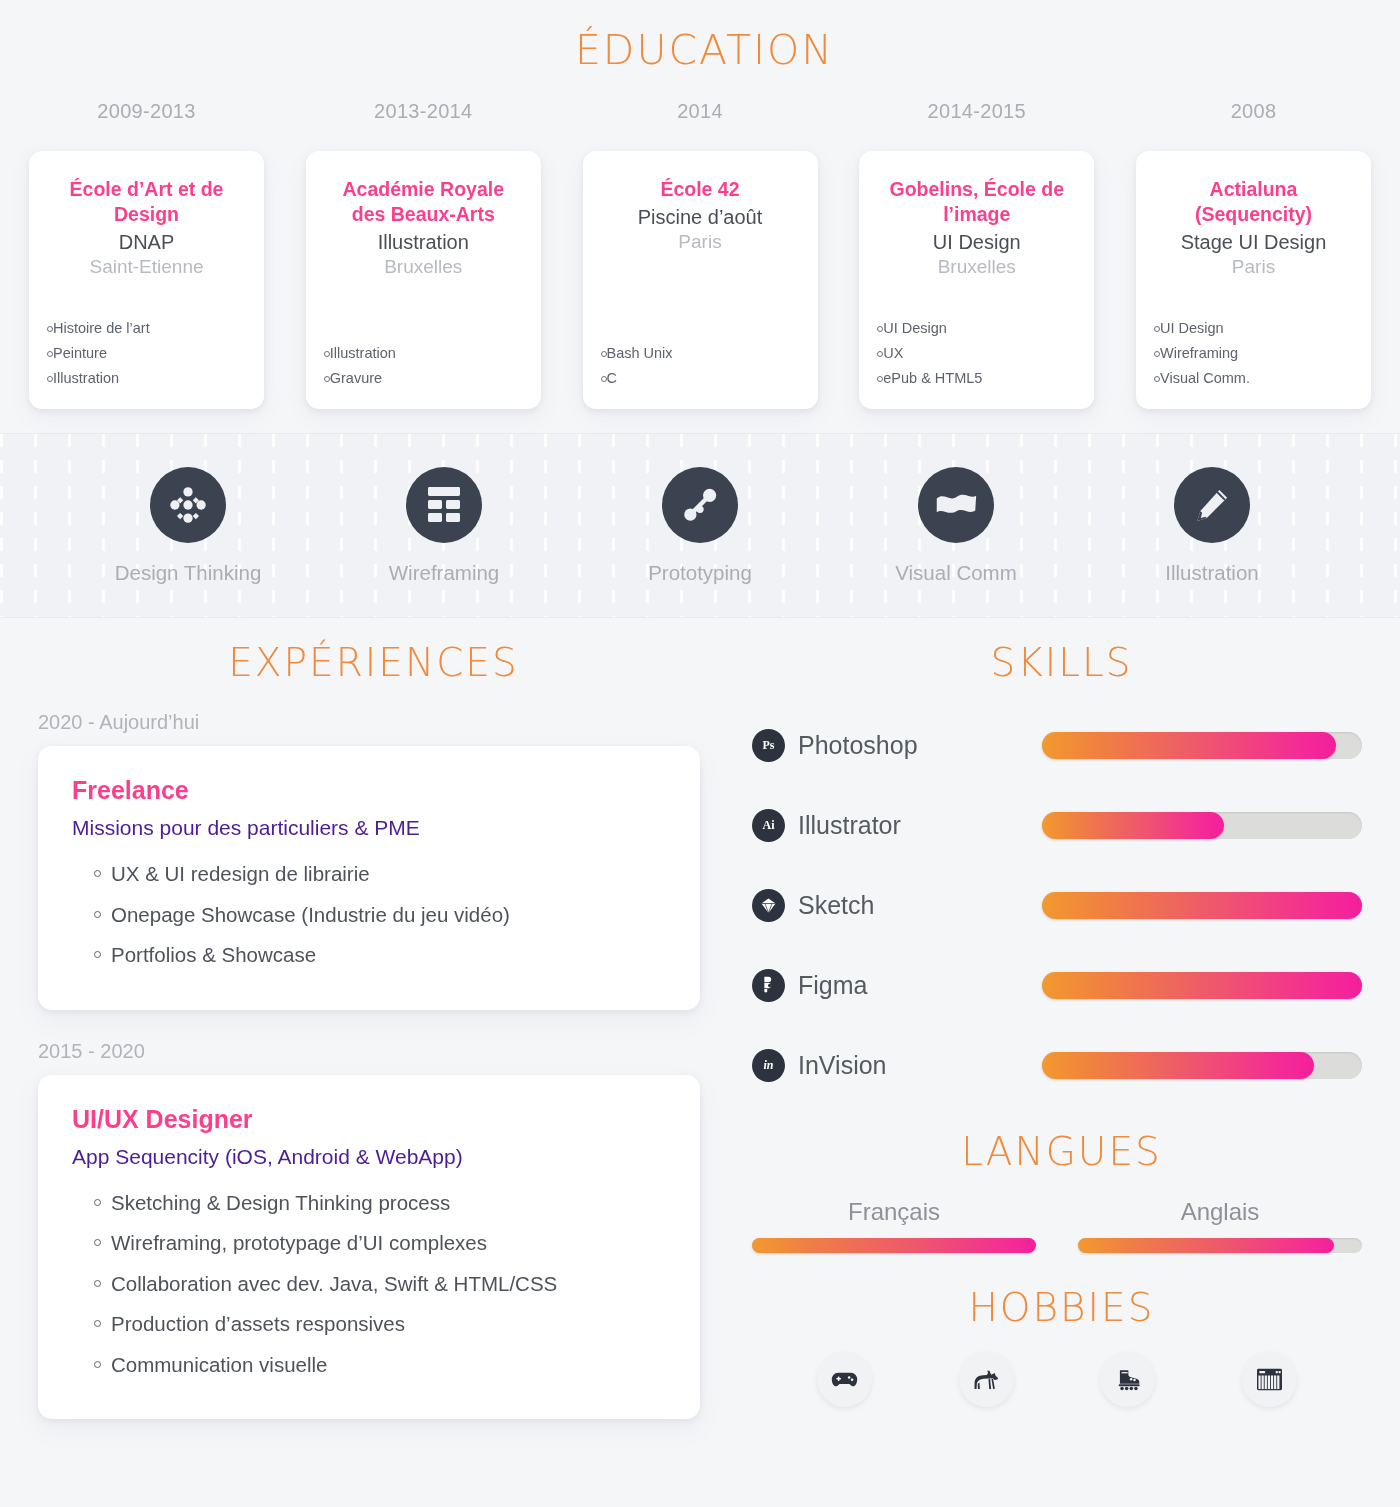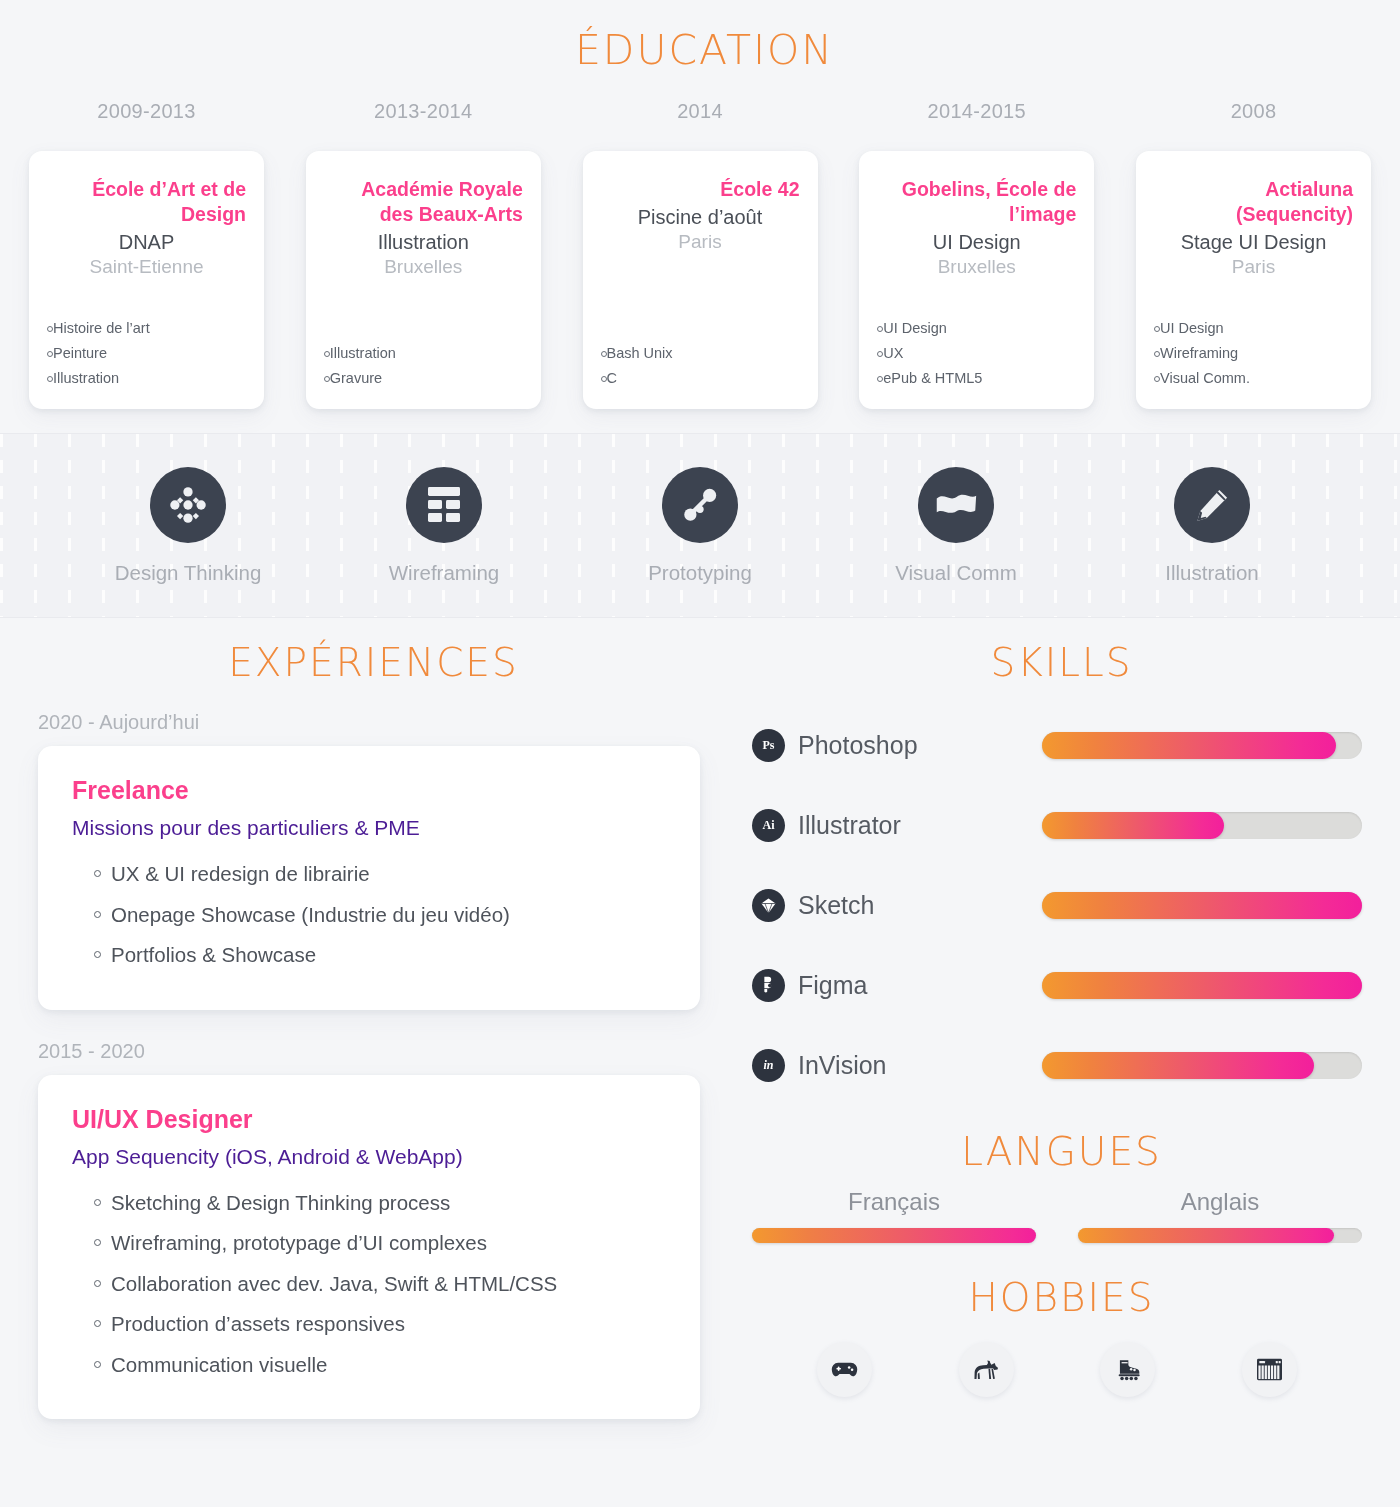--- a/index.html
+++ b/index.html
@@ -39,21 +39,21 @@
   .edu-card {
     width: 235px; min-height: 258px;
     background: #ffffff;
     border-radius: 13px;
     box-shadow: 0 2px 6px rgba(110,120,140,.13), 0 8px 22px rgba(110,120,140,.07);
     padding: 26px 18px 18px 18px;
     display: flex; flex-direction: column;
   }
   .edu-school {
     font-size: 19.5px; font-weight: bold; color: #fb3f8c;
-    text-align: right; line-height: 1.28;
+    text-align: center; line-height: 1.28;
   }
   .edu-degree {
     font-size: 20px; color: #4a4f57; text-align: center;
     margin-top: 4px; font-weight: 400;
   }
   .edu-city {
     font-size: 19px; color: #b7bbc1; text-align: center;
     margin-top: 2px; font-weight: 400;
   }
   .edu-list { margin-top: auto; padding-top: 14px; }
@@ -141,21 +141,21 @@
     box-shadow: inset 0 1px 2px rgba(0,0,0,.10);
   }
   .bar-fill {
     position: absolute; left: 0; top: 0; bottom: 0;
     border-radius: 14px;
     background: linear-gradient(90deg, #f3992f 0%, #f0823f 18%, #ee5a6a 52%, #f42b96 88%, #f31f9c 100%);
     box-shadow: 0 1px 3px rgba(0,0,0,.16);
   }
 
   
-  .lang-title { font-size: 39px; margin-top: 24px; margin-bottom: 14px; }
+  .lang-title { font-size: 39px; margin-top: 24px; margin-bottom: 24px; }
   .lang-grid { display: flex; gap: 42px; }
   .lang-item { flex: 1; }
   .lang-name { font-size: 24px; color: #8d9199; text-align: center; font-weight: 400; margin-bottom: 12px; }
   .lang-track {
     position: relative; height: 15px; background: #dcdcda; border-radius: 9px;
     box-shadow: inset 0 1px 2px rgba(0,0,0,.10);
   }
   .lang-fill {
     position: absolute; left: 0; top: 0; bottom: 0; border-radius: 9px;
     background: linear-gradient(90deg, #f3992f 0%, #ef7f45 20%, #ee5a6a 55%, #f42b96 92%, #f31f9c 100%);

